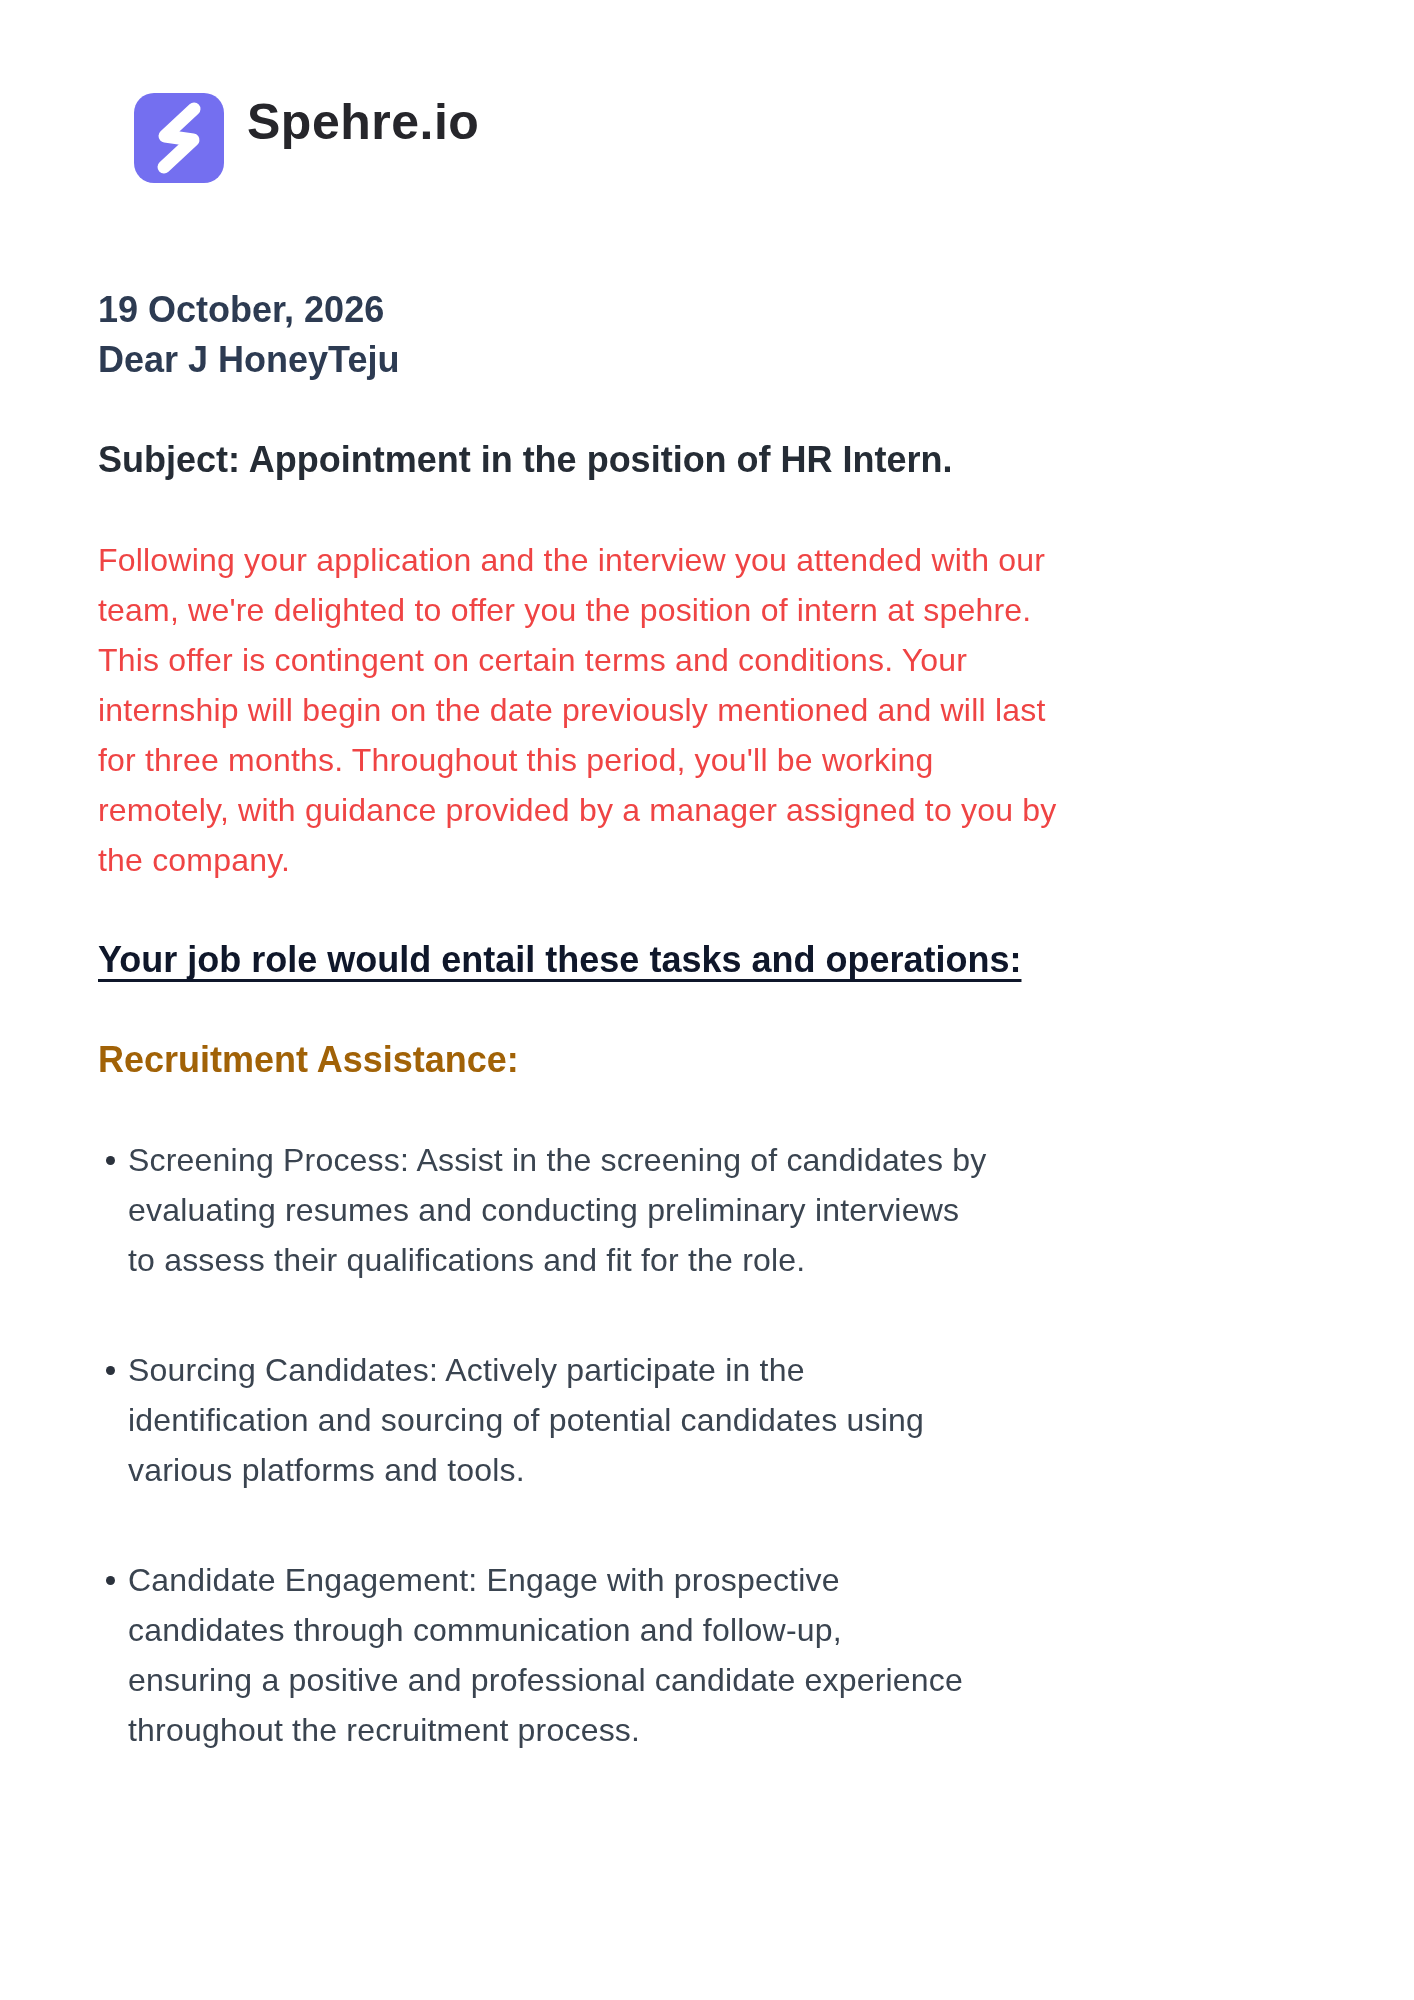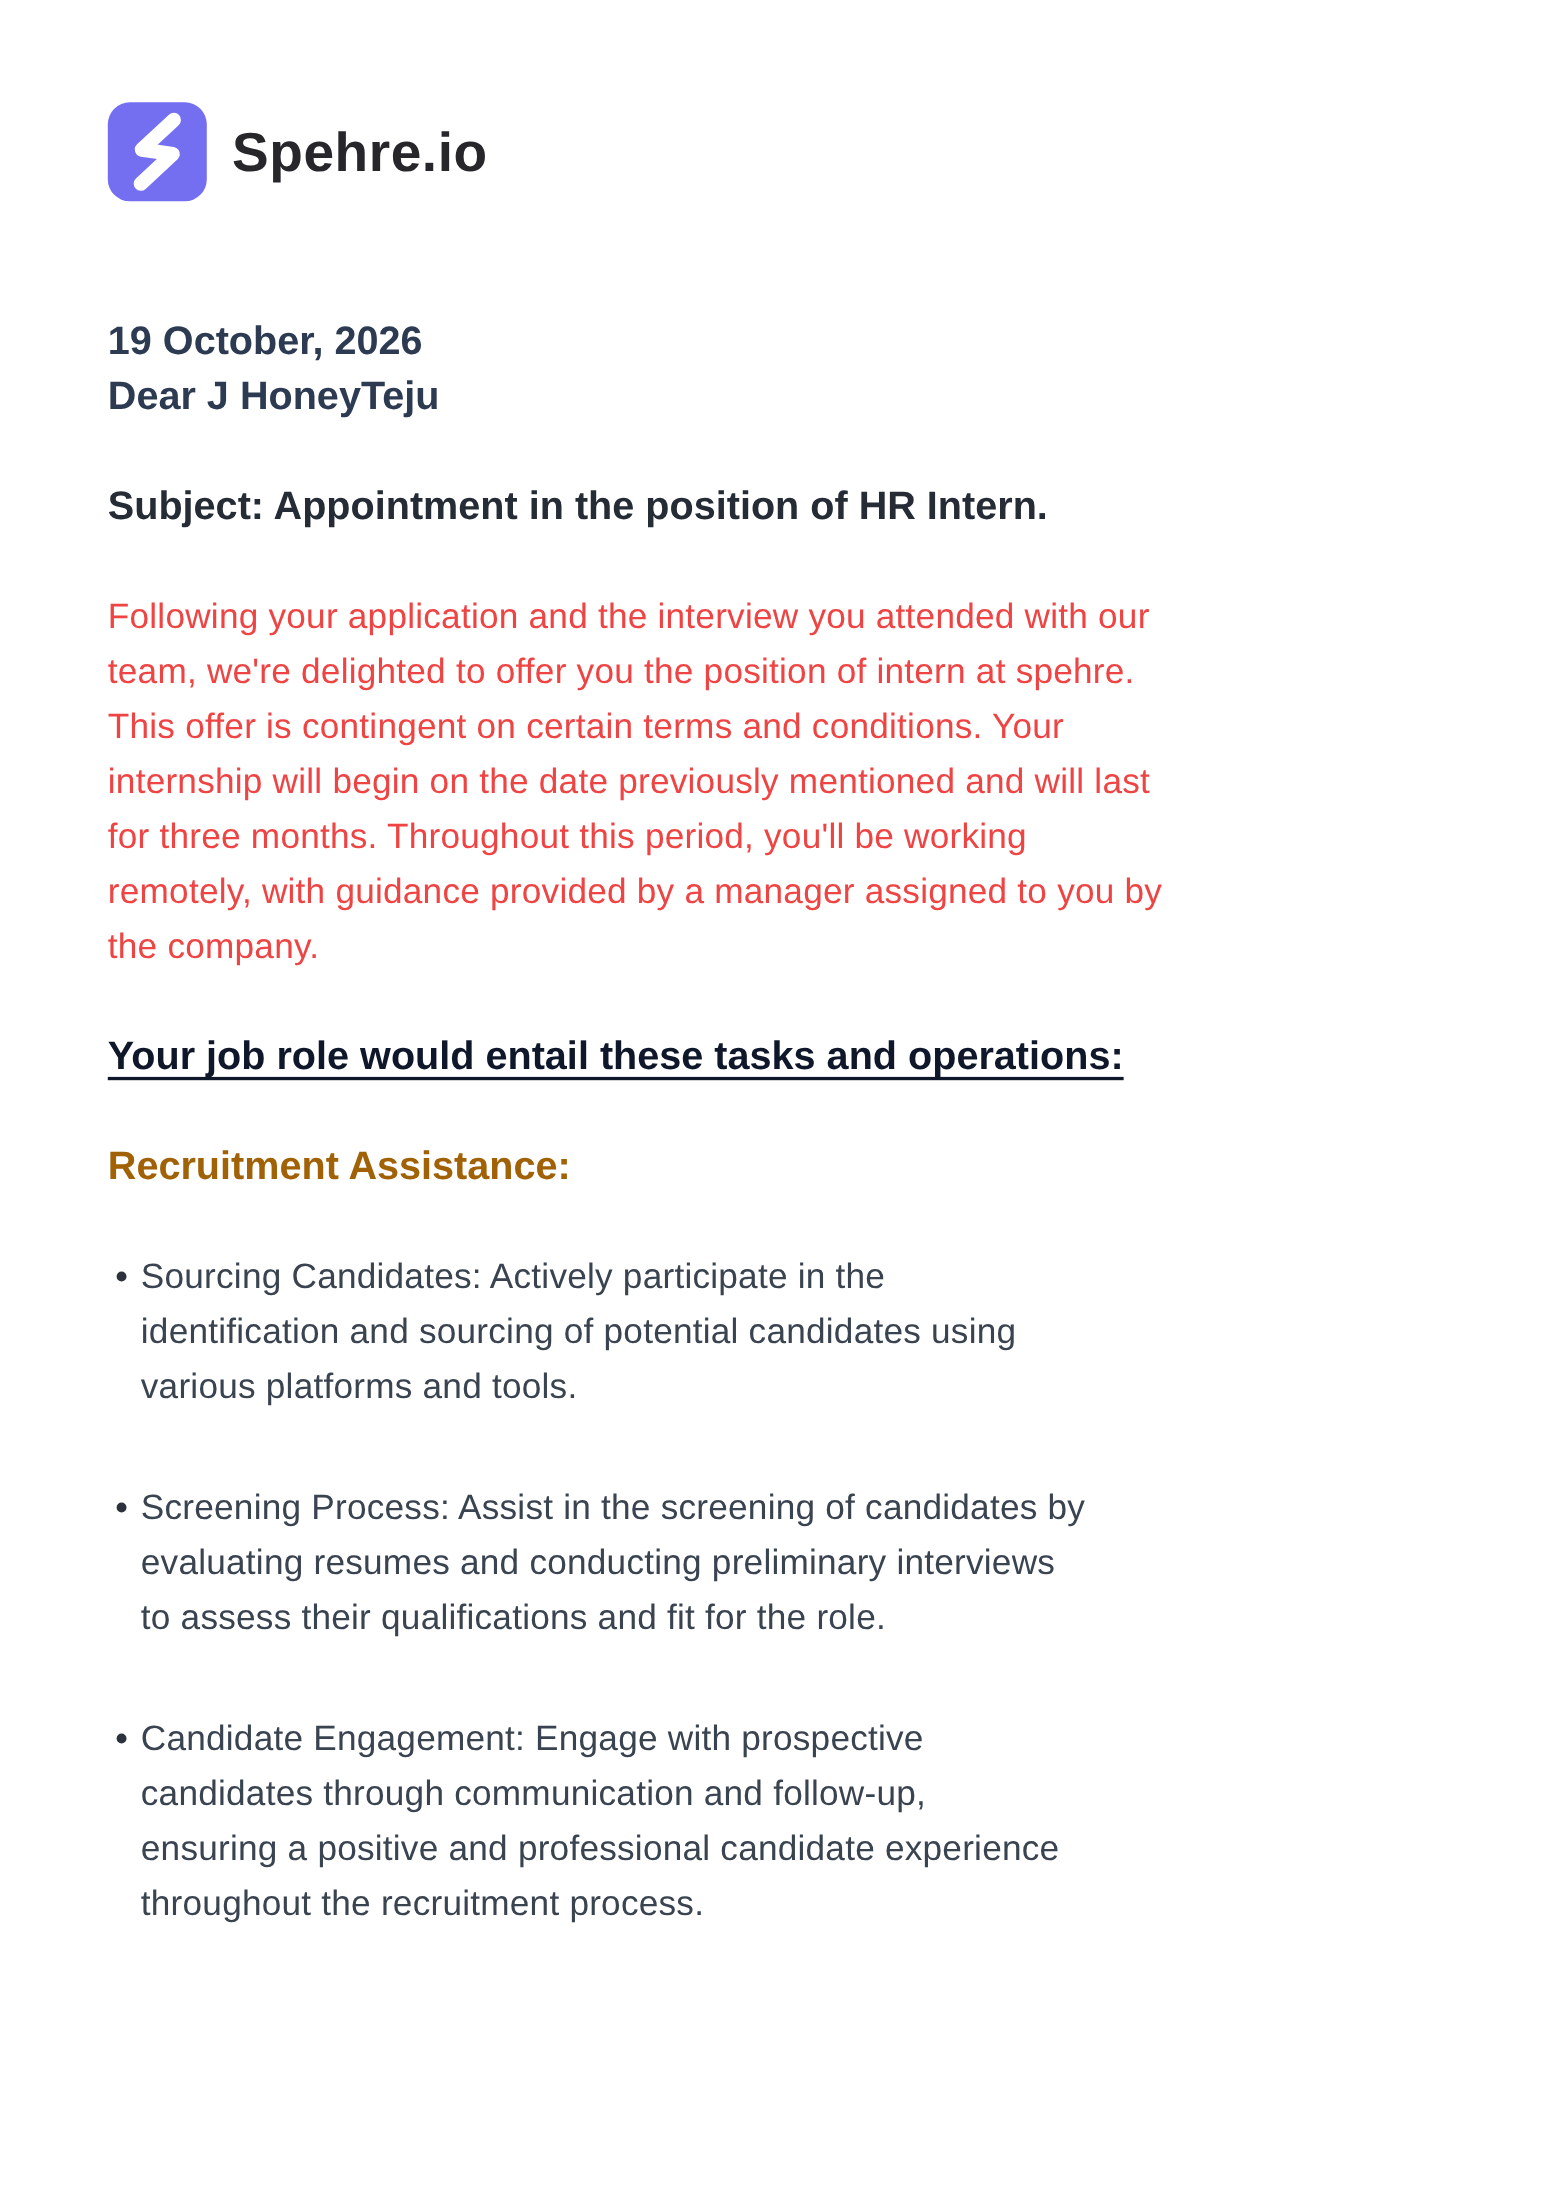--- a/index.html
+++ b/index.html
@@ -17,23 +17,24 @@
     box-sizing: border-box;
   }
   .letter {
     padding: 93px 76px 0 98px;
     box-sizing: border-box;
     width: 1414px;
   }
   
   .logo-row {
     display: flex;
-    align-items: center;
+    align-items: flex-start;
     gap: 23px;
     height: 90px;
+    margin-left: 36px;
   }
   .logo-mark {
     width: 90px;
     height: 90px;
     border-radius: 20px;
     background: #746FF0;
     flex: 0 0 auto;
     display: flex;
     align-items: center;
     justify-content: center;
@@ -138,25 +139,25 @@
 
     <div class="intro-paragraph">Following your application and the interview you attended with our<br>team, we're delighted to offer you the position of intern at spehre.<br>This offer is contingent on certain terms and conditions. Your<br>internship will begin on the date previously mentioned and will last<br>for three months. Throughout this period, you'll be working<br>remotely, with guidance provided by a manager assigned to you by<br>the company.</div>
 
     <div class="tasks-heading">Your job role would entail these tasks and operations:</div>
 
     <div class="section-title">Recruitment Assistance:</div>
 
     <div class="bullet-list">
       <div class="bullet-item">
         <span class="bullet-dot"></span>
-        <span>Sourcing Candidates: Actively participate in the<br>identification and sourcing of potential candidates using<br>various platforms and tools.</span>
+        <span>Screening Process: Assist in the screening of candidates by<br>evaluating resumes and conducting preliminary interviews<br>to assess their qualifications and fit for the role.</span>
       </div>
       <div class="bullet-item">
         <span class="bullet-dot"></span>
-        <span>Screening Process: Assist in the screening of candidates by<br>evaluating resumes and conducting preliminary interviews<br>to assess their qualifications and fit for the role.</span>
+        <span>Sourcing Candidates: Actively participate in the<br>identification and sourcing of potential candidates using<br>various platforms and tools.</span>
       </div>
       <div class="bullet-item">
         <span class="bullet-dot"></span>
         <span>Candidate Engagement: Engage with prospective<br>candidates through communication and follow-up,<br>ensuring a positive and professional candidate experience<br>throughout the recruitment process.</span>
       </div>
     </div>
 
 
   </div>
 </div>

